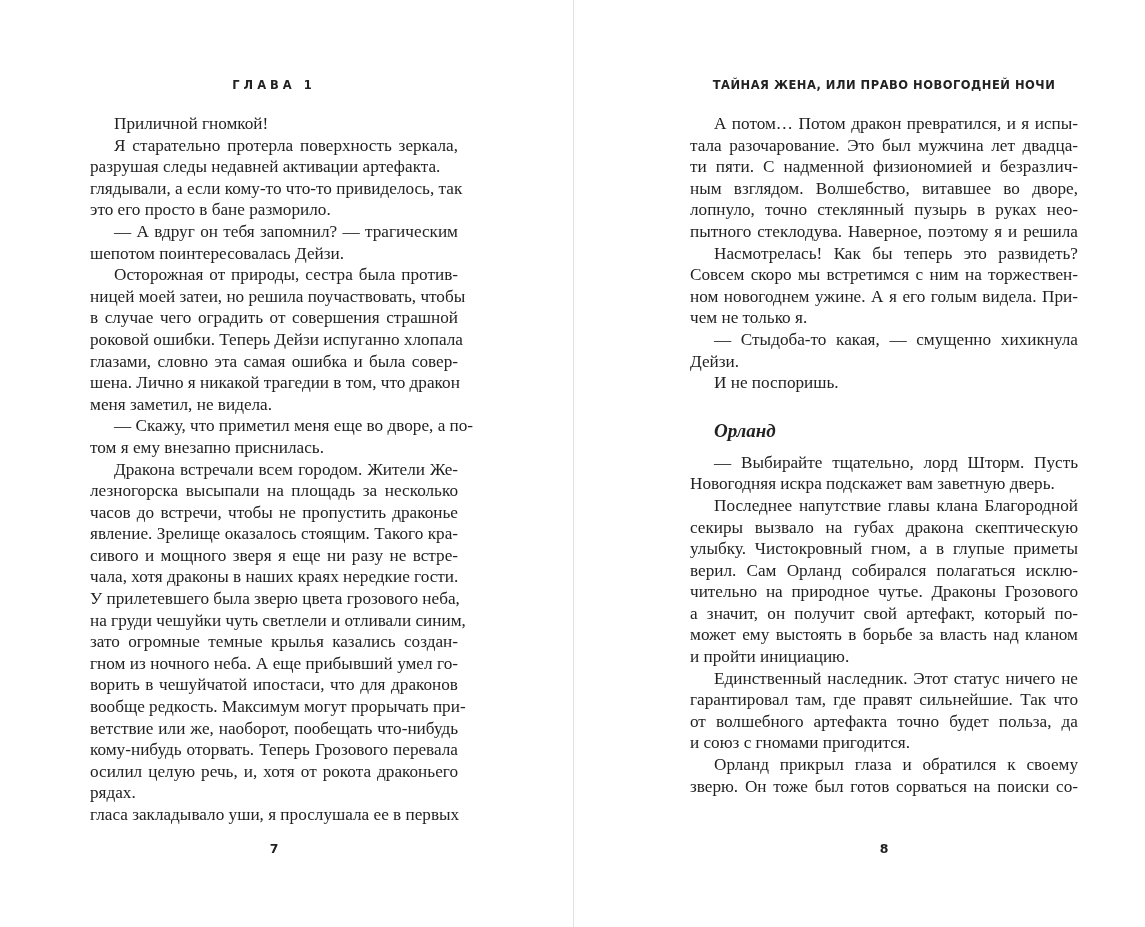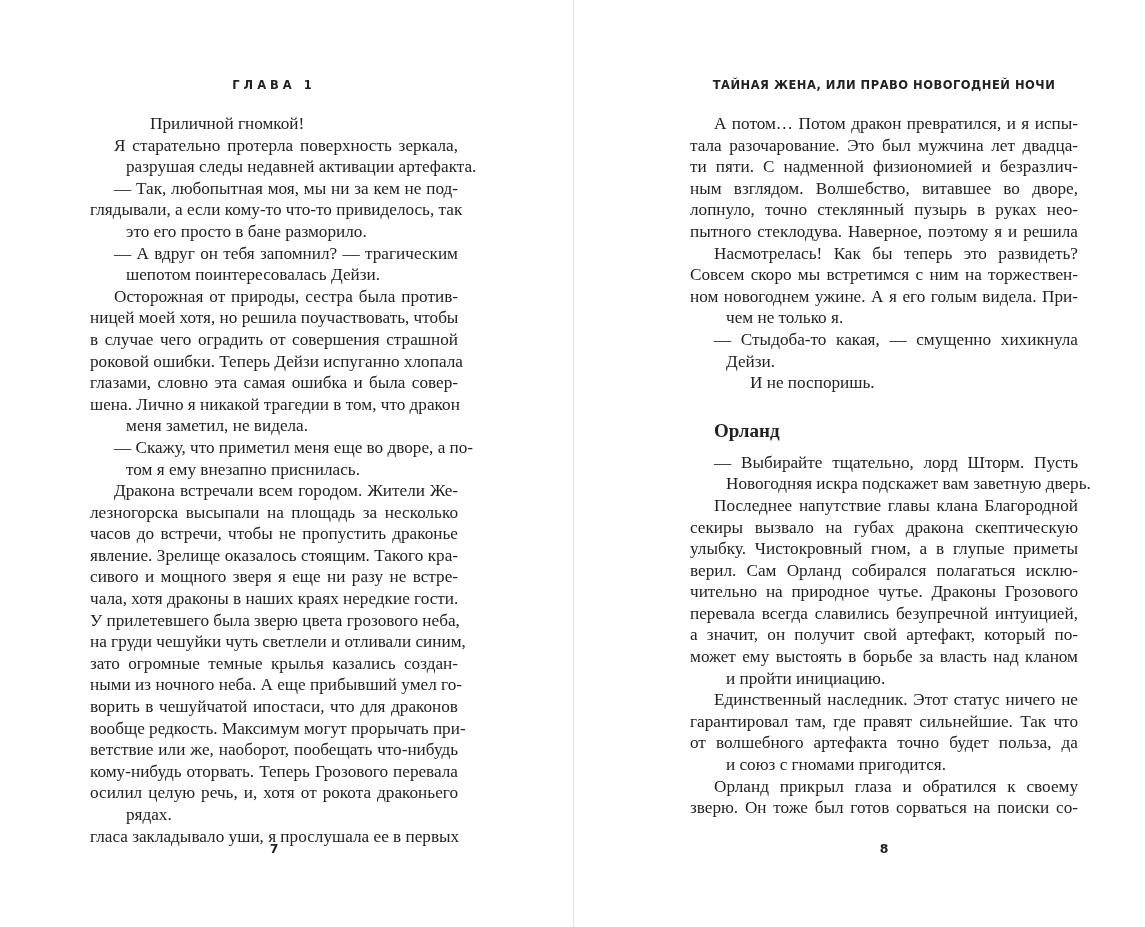--- a/index.html
+++ b/index.html
@@ -13,24 +13,24 @@
     position: absolute; top: 78px; left: 0; right: 0; text-align: center;
     font-family: "DejaVu Sans", sans-serif; font-weight: bold; font-size: 11.5px;
     color: #222; letter-spacing: 0.5px;
   }
   .page.left .running-head { letter-spacing: 4px; }
   .body-text {
     position: absolute; top: 113px; left: 0; right: 0;
     font-family: "Liberation Serif", serif; font-size: 17.2px; line-height: 21.6px; color: #222;
   }
   .line { display: block; white-space: nowrap; text-align: justify; text-align-last: justify; height: 21.6px; }
-  .line.last { text-align-last: left; margin-left: 36px; }
+  .line.last { text-align-last: left; }
   .line.indent { padding-left: 24px; }
   .subhead {
-    font-family: "Liberation Serif", serif; font-weight: bold;
+    font-family: "Liberation Serif", serif; font-style: italic; font-weight: bold;
     font-size: 19px; padding-left: 24px; margin-top: 26px; margin-bottom: 8px; height: 24px;
   }
   .folio {
     position: absolute; top: 841px; left: 0; right: 0; text-align: center;
     font-family: "DejaVu Sans", sans-serif; font-weight: bold; font-size: 12.5px; color: #222;
   }
 </style>
 </head>
 <body>
 
@@ -39,52 +39,51 @@
     <div class="running-head">ГЛАВА 1</div>
     <div class="body-text" id="left-body">
         <div>
           <span class="line indent last">Приличной гномкой!</span>
         </div>
         <div>
           <span class="line indent">Я старательно протерла поверхность зеркала,</span>
           <span class="line last">разрушая следы недавней активации артефакта.</span>
         </div>
         <div>
-          <span class="line indent">— Так, любопытная моя, мы ни за кем не под-</span>
           <span class="line">глядывали, а если кому-то что-то привиделось, так</span>
           <span class="line last">это его просто в бане разморило.</span>
         </div>
         <div>
           <span class="line indent">— А вдруг он тебя запомнил? — трагическим</span>
           <span class="line last">шепотом поинтересовалась Дейзи.</span>
         </div>
         <div>
           <span class="line indent">Осторожная от природы, сестра была против-</span>
-          <span class="line">ницей моей хотя, но решила поучаствовать, чтобы</span>
+          <span class="line">ницей моей затеи, но решила поучаствовать, чтобы</span>
           <span class="line">в случае чего оградить от совершения страшной</span>
           <span class="line">роковой ошибки. Теперь Дейзи испуганно хлопала</span>
           <span class="line">глазами, словно эта самая ошибка и была совер-</span>
           <span class="line">шена. Лично я никакой трагедии в том, что дракон</span>
           <span class="line last">меня заметил, не видела.</span>
         </div>
         <div>
           <span class="line indent">— Скажу, что приметил меня еще во дворе, а по-</span>
           <span class="line last">том я ему внезапно приснилась.</span>
         </div>
         <div>
           <span class="line indent">Дракона встречали всем городом. Жители Же-</span>
           <span class="line">лезногорска высыпали на площадь за несколько</span>
           <span class="line">часов до встречи, чтобы не пропустить драконье</span>
           <span class="line">явление. Зрелище оказалось стоящим. Такого кра-</span>
           <span class="line">сивого и мощного зверя я еще ни разу не встре-</span>
           <span class="line">чала, хотя драконы в наших краях нередкие гости.</span>
           <span class="line">У прилетевшего была зверю цвета грозового неба,</span>
           <span class="line">на груди чешуйки чуть светлели и отливали синим,</span>
           <span class="line">зато огромные темные крылья казались создан-</span>
-          <span class="line">ными из ночного неба. А еще прибывший умел го-</span>
+          <span class="line">гном из ночного неба. А еще прибывший умел го-</span>
           <span class="line">ворить в чешуйчатой ипостаси, что для драконов</span>
           <span class="line">вообще редкость. Максимум могут прорычать при-</span>
           <span class="line">ветствие или же, наоборот, пообещать что-нибудь</span>
           <span class="line">кому-нибудь оторвать. Теперь Грозового перевала</span>
           <span class="line">осилил целую речь, и, хотя от рокота драконьего</span>
           <span class="line last">рядах.</span>
           <span class="line">гласа закладывало уши, я прослушала ее в первых</span>
         </div>
       </div>
     <div class="folio">7</div>
@@ -123,21 +122,20 @@
           <div>
             <span class="line indent">— Выбирайте тщательно, лорд Шторм. Пусть</span>
             <span class="line last">Новогодняя искра подскажет вам заветную дверь.</span>
           </div>
           <div>
             <span class="line indent">Последнее напутствие главы клана Благородной</span>
             <span class="line">секиры вызвало на губах дракона скептическую</span>
             <span class="line">улыбку. Чистокровный гном, а в глупые приметы</span>
             <span class="line">верил. Сам Орланд собирался полагаться исклю-</span>
             <span class="line">чительно на природное чутье. Драконы Грозового</span>
-            <span class="line">перевала всегда славились безупречной интуицией,</span>
             <span class="line">а значит, он получит свой артефакт, который по-</span>
             <span class="line">может ему выстоять в борьбе за власть над кланом</span>
             <span class="line last">и пройти инициацию.</span>
           </div>
           <div>
             <span class="line indent">Единственный наследник. Этот статус ничего не</span>
             <span class="line">гарантировал там, где правят сильнейшие. Так что</span>
             <span class="line">от волшебного артефакта точно будет польза, да</span>
             <span class="line last">и союз с гномами пригодится.</span>
           </div>

